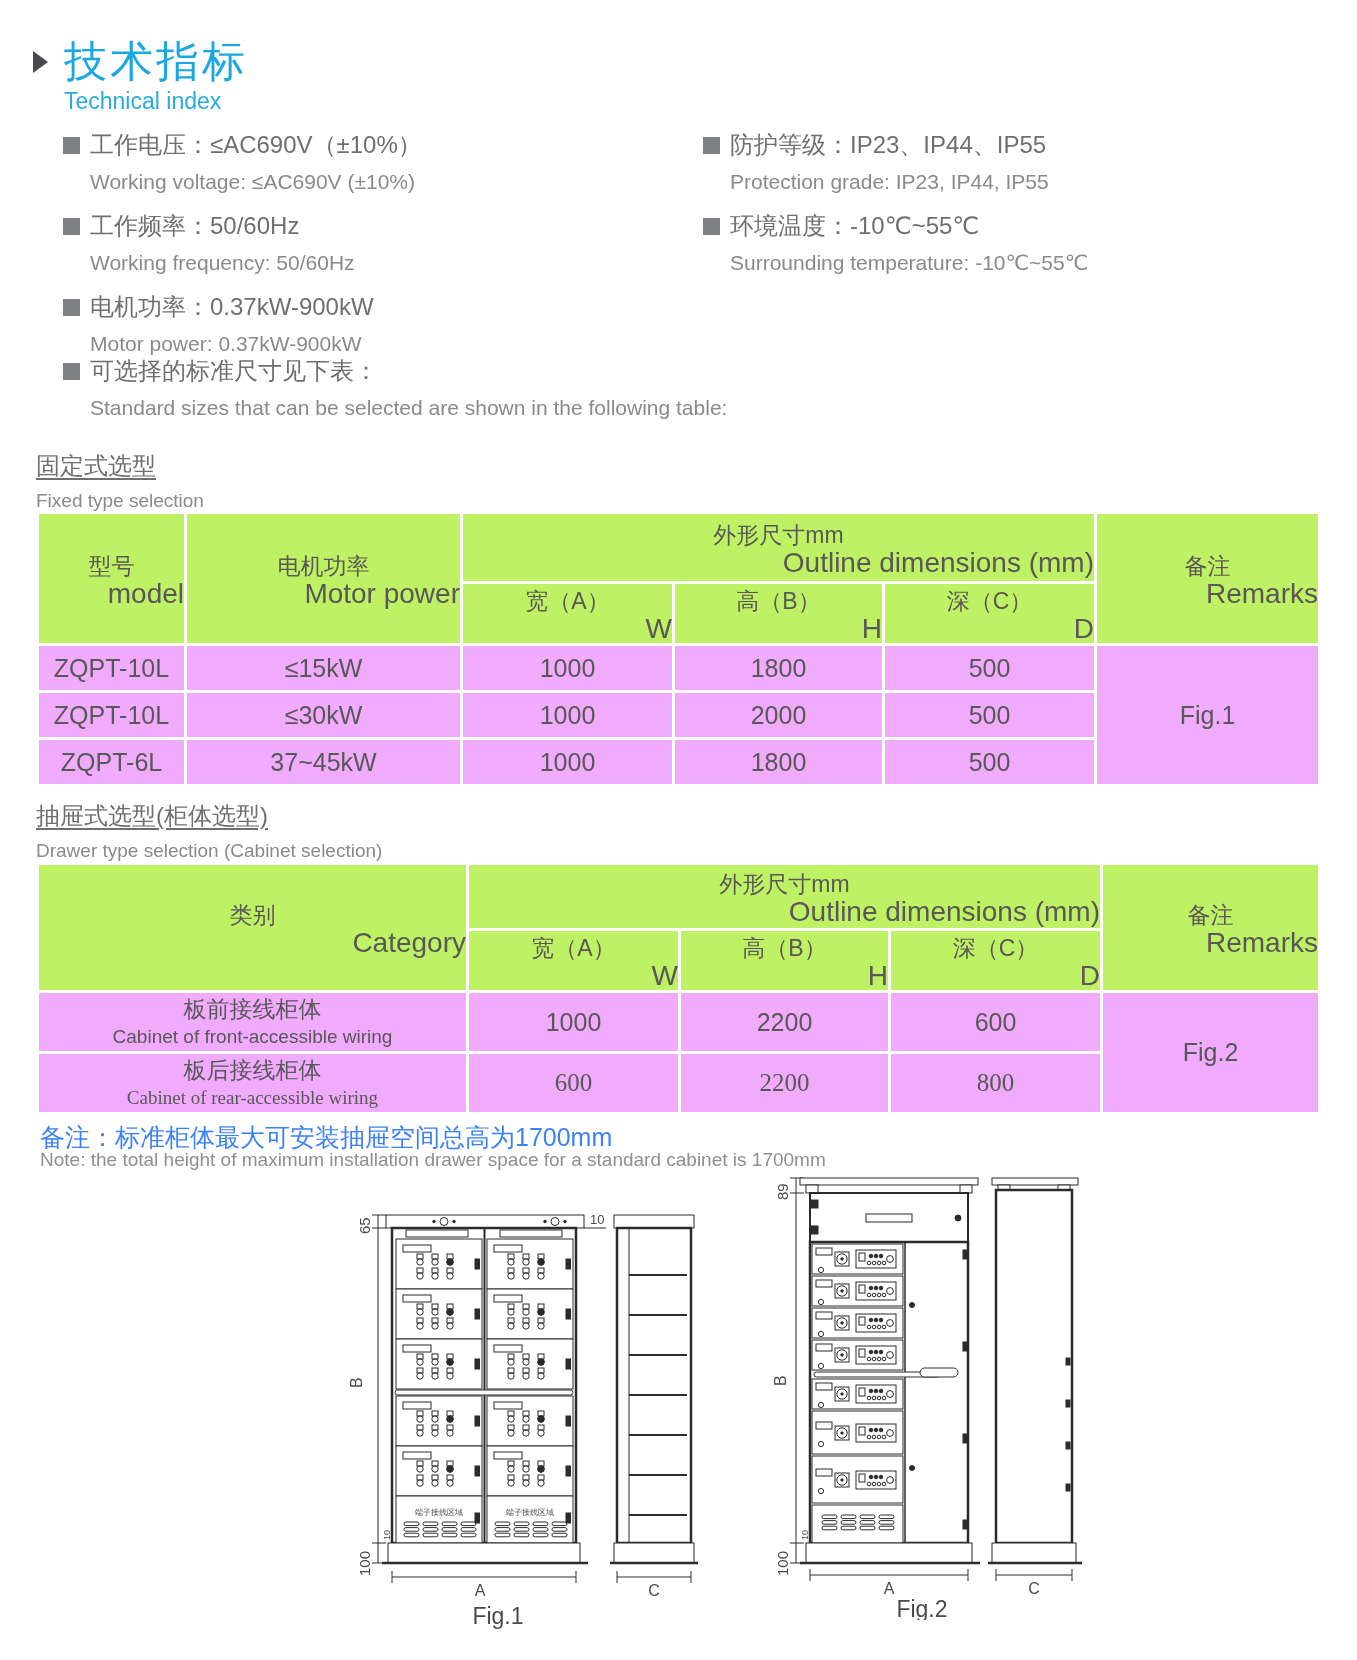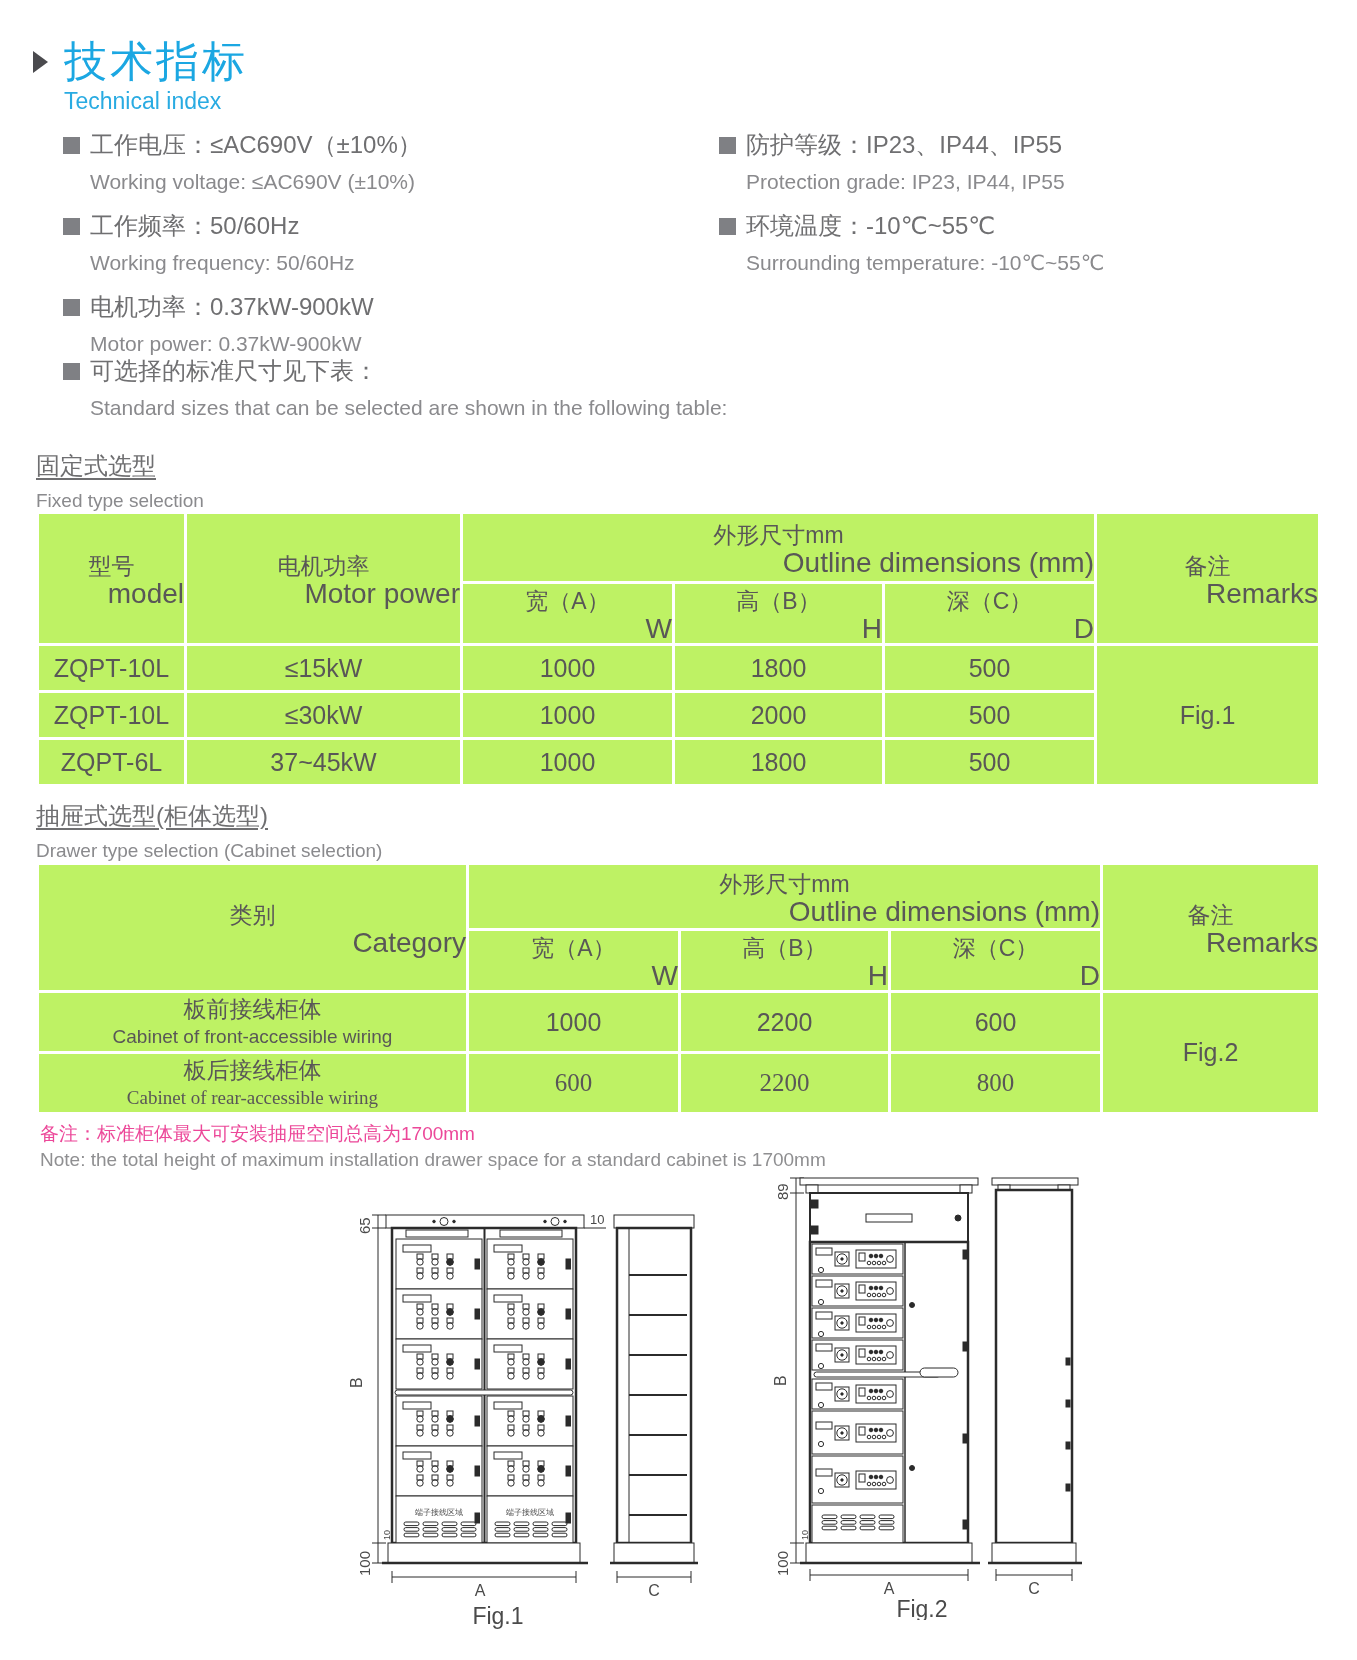--- a/index.html
+++ b/index.html
@@ -8,45 +8,45 @@
     font-family:"Liberation Sans","DejaVu Sans",sans-serif;overflow:hidden;
   }
 
   
   .title-row{position:absolute;left:33px;top:40px;display:flex;align-items:center;}
   .tri{width:0;height:0;border-left:15px solid #4a4a4e;border-top:11px solid transparent;border-bottom:11px solid transparent;margin-right:16px;}
   .title-zh{font-size:43px;color:#1ba7e2;letter-spacing:3px;line-height:1;}
   .title-en{position:absolute;left:64px;top:88px;font-size:23px;color:#29abe2;}
 
   
-  .specs-grid{position:absolute;left:63px;top:130px;width:1260px;display:grid;grid-template-columns:640px auto;column-gap:16px;}
+  .specs-grid{position:absolute;left:63px;top:130px;width:1260px;display:grid;grid-template-columns:640px auto;column-gap:0;}
   .spec{margin-bottom:1px;}
   .spec-zh{display:flex;align-items:center;font-size:24px;color:#6f6f71;line-height:30px;margin-bottom:9px;}
   .bullet{width:17px;height:17px;background:#7f8084;margin-right:10px;flex:0 0 auto;}
   .spec-en{font-size:21px;color:#8a8a8d;line-height:26px;margin:0 0 16px 27px;}
   .spec4{position:absolute;left:63px;top:356px;}
 
   
   .section{position:absolute;left:36px;}
   .sec-zh{font-size:24px;color:#6f6f71;text-decoration:underline;text-underline-offset:4px;margin-bottom:8px;}
   .sec-en{font-size:19px;color:#8a8a8d;}
 
   
   table.spec-table{position:absolute;left:36px;width:1285px;border-collapse:collapse;table-layout:fixed;}
   table.spec-table th, table.spec-table td{border:3px solid #ffffff;padding:0;text-align:center;vertical-align:middle;}
   table.spec-table th{background:#bef264;font-weight:normal;}
-  table.spec-table td{background:#bef264;color:#595757;font-size:25px;}
+  table.spec-table td{background:#f0abfc;color:#595757;font-size:25px;}
   .thzh{font-size:23px;color:#595757;line-height:30px;}
   .then{font-size:28px;color:#595757;line-height:26px;text-align:right;}
   .cellzh{font-size:23px;color:#595757;line-height:29px;}
   .cellen{font-size:19px;color:#595757;line-height:25px;}
   td.remark{font-size:24px;}
 
   
-  .note-zh{position:absolute;left:40px;top:1121px;font-size:19px;color:#ec4899;}
+  .note-zh{position:absolute;left:40px;top:1121px;font-size:25px;color:#3b82f6;}
   .note-en{position:absolute;left:40px;top:1149px;font-size:19px;color:#8f8f91;}
 
   
   svg.fig{position:absolute;}
   svg.fig text{stroke:none;fill:#4a4a4a;}
   text.cap{fill:#808285;}
 </style>
 </head>
 <body>
 

